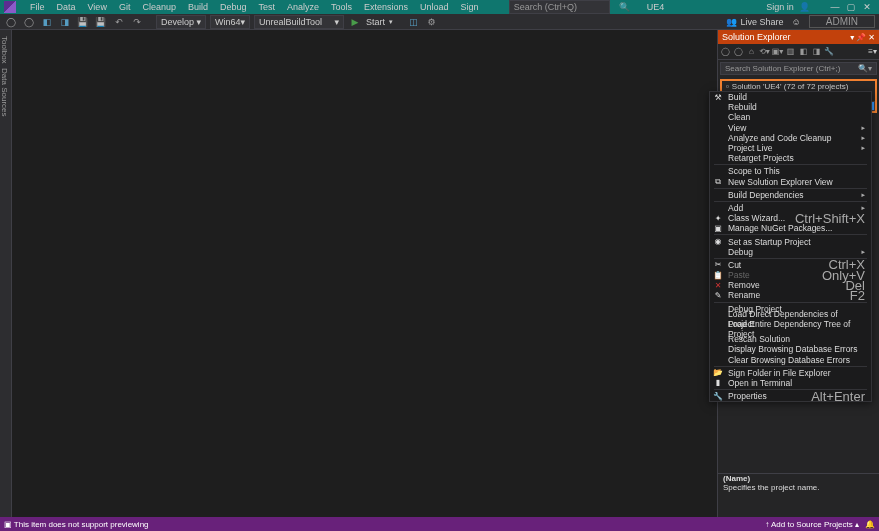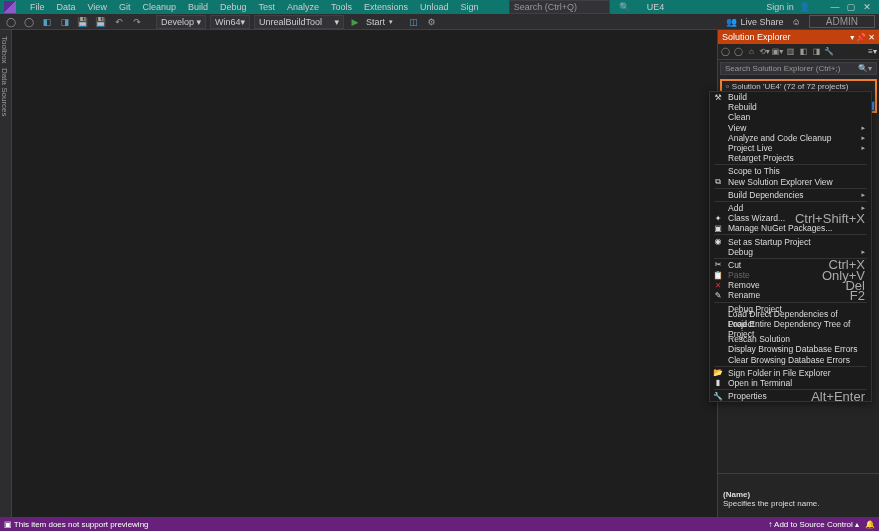--- a/index.html
+++ b/index.html
@@ -33,21 +33,21 @@
 .tree-row.root { }
 .tree-row.sel { background: #3399ff; color: #fff; }
 .highlight-box { border: 2px solid #f08030; margin: 0 2px; }
 .ctx-menu { position: absolute; left: 709px; top: 91px; width: 163px; background: #1b1b1c; border: 1px solid #333337; font-size: 8.5px; color: #ddd; z-index: 100; box-shadow: 0 2px 8px rgba(0,0,0,.5); }
 .ctx-item { display: flex; align-items: center; height: 10.2px; padding: 0 6px 0 18px; position: relative; }
 .ctx-item .sc { margin-left: auto; font-size: 13px; color: #aaa; }
 .ctx-item .arw { margin-left: auto; font-size: 7px; color: #aaa; }
 .ctx-item.disabled { color: #666; }
 .ctx-item .icn { position: absolute; left: 3px; width: 10px; font-size: 8px; text-align: center; }
 .ctx-sep { height: 1px; background: #333337; margin: 1px 4px; }
-.props { margin-top: auto; background: #252526; border-top: 1px solid #3f3f46; padding: 16px 5px; font-size: 8px; color: #ddd; height: 44px; }
+.props { margin-top: auto; background: #252526; border-top: 1px solid #3f3f46; padding: 0 5px; font-size: 8px; color: #ddd; height: 44px; }
 .props .pn { font-weight: bold; }
 .statusbar { position: absolute; bottom: 0; left: 0; right: 0; height: 14px; background: #68217a; color: #fff; display: flex; align-items: center; padding: 0 4px; font-size: 8px; }
 .statusbar .sr { margin-left: auto; display: flex; gap: 6px; align-items: center; }
 .admin-badge { border: 1px solid #555; padding: 0 16px; font-size: 10px; color: #999; }
 </style>
 </head>
 <body>
 
 <div class="titlebar">
   <div class="vs-logo"></div>
@@ -289,16 +289,16 @@
       <span class="icn">🔧</span>
       <span>Properties</span>
       <span class="sc">Alt+Enter</span>
     </div>
 </div>
 
 <div class="statusbar">
   <span>▣</span>&nbsp;
   <span>This item does not support previewing</span>
   <div class="sr">
-    <span>↑ <span>Add to Source Control</span> ▴</span>
+    <span>↑ <span>Add to Source Projects</span> ▴</span>
     <span style="color:#f90">🔔</span>
   </div>
 </div>
 
 </body></html>

